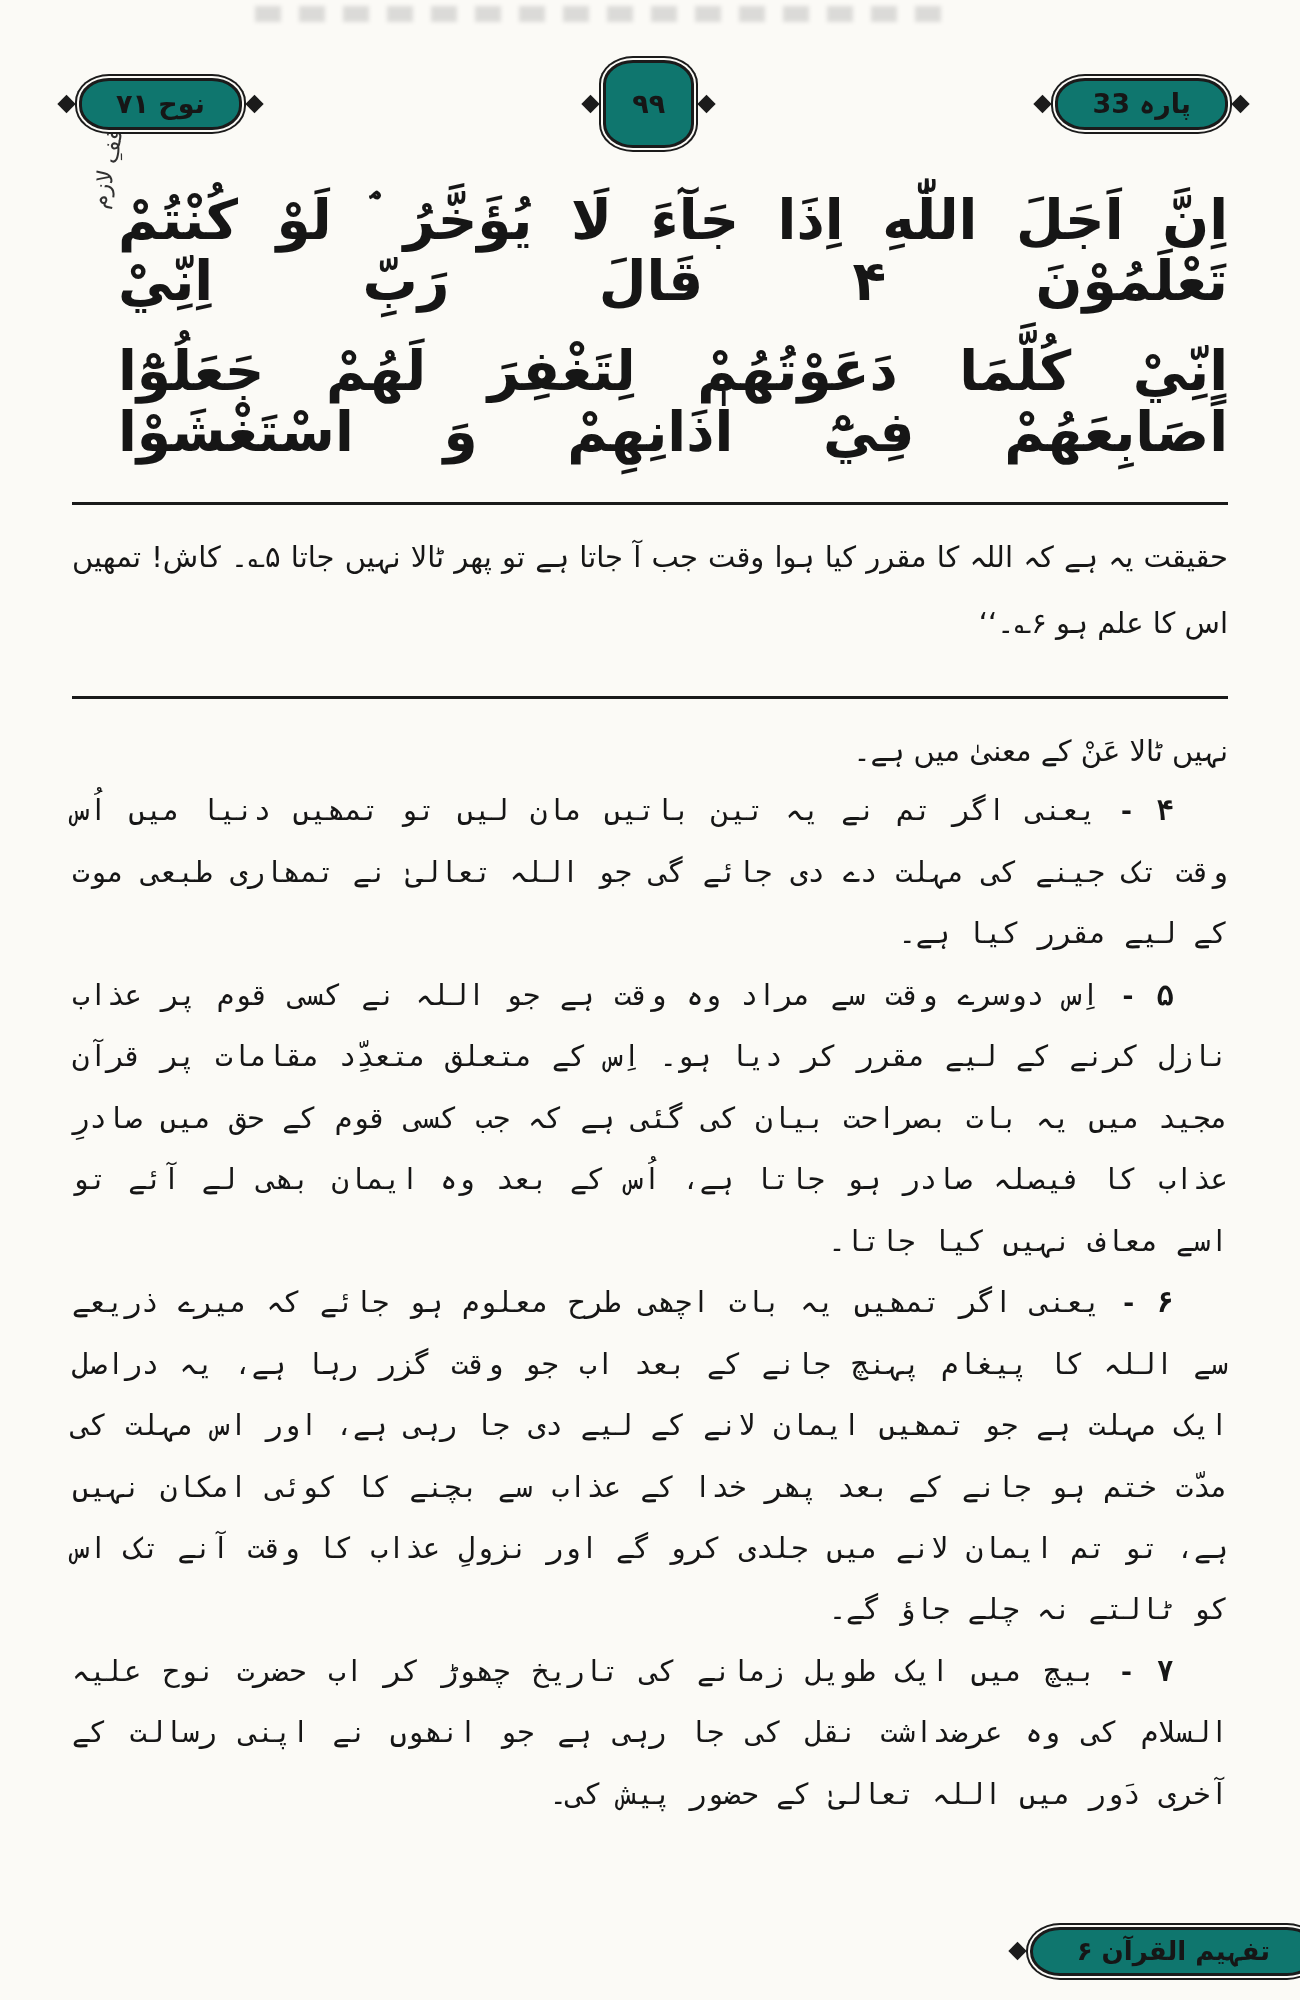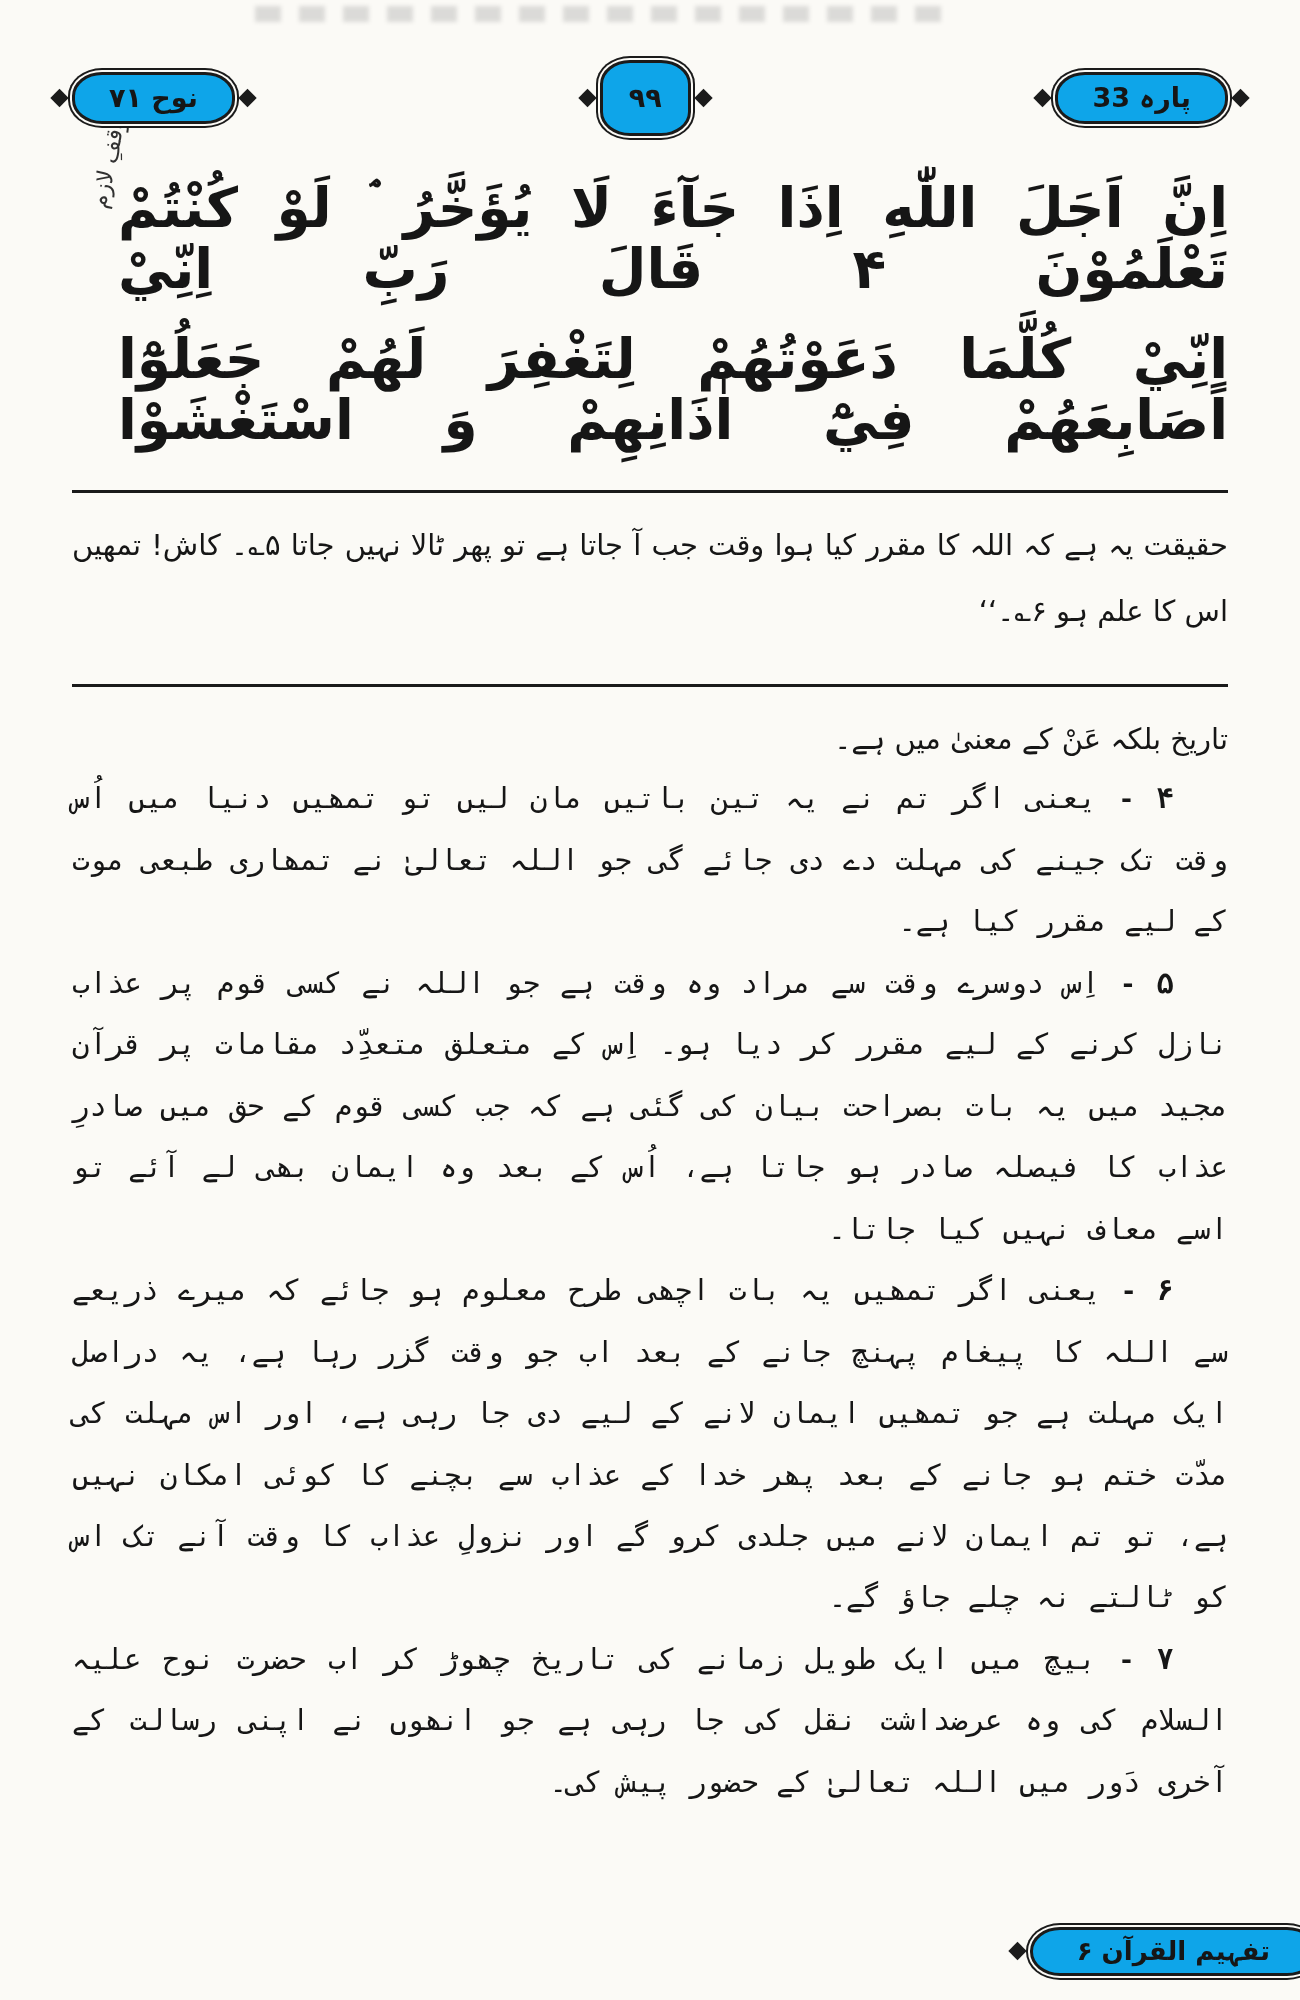--- a/index.html
+++ b/index.html
@@ -35,34 +35,35 @@
   .cartouche {
     position: relative;
     display: inline-block;
     border: 3px solid #1b1b1b;
     border-radius: 30px / 24px;
     box-shadow: 0 0 0 2px #fbfaf6, 0 0 0 4px #1b1b1b;
     padding: 7px 34px;
     font-size: 27px;
     font-weight: bold;
     line-height: 1.2;
-    background: #0ea5e9;
+    background: #0f766e;
     white-space: nowrap;
+    margin-left: 7px;
   }
   .cartouche::before, .cartouche::after {
     content: "";
     position: absolute;
     top: 50%;
     width: 13px; height: 13px;
     background: #1b1b1b;
     transform: translateY(-50%) rotate(45deg);
   }
   .cartouche::before { right: -22px; }
   .cartouche::after  { left: -22px; }
-  .cartouche.small { padding: 19px 26px; }
+  .cartouche.small { padding: 25px 26px; }
   
   .margin-note {
     position: absolute;
     top: 150px;
     left: 62px;
     font-size: 23px;
     transform: rotate(-78deg);
     transform-origin: center;
     opacity: .88;
     white-space: nowrap;
@@ -151,21 +152,21 @@
   <hr class="rule">
 
   <section class="translation">
     <p>حقیقت یہ ہے کہ اللہ کا مقرر کیا ہوا وقت جب آ جاتا ہے تو پھر ٹالا نہیں جاتا ۵؎۔ کاش! تمھیں اس کا علم ہو ۶؎۔‘‘</p>
   </section>
 
   <hr class="rule">
 
   <section class="footnotes">
     <p class="fn-continuation">
-      <span>تاریخ بلکہ عَنْ کے معنیٰ میں ہے۔</span>
+      <span>نہیں ٹالا عَنْ کے معنیٰ میں ہے۔</span>
     </p>
     <p class="fn">
       <span class="fn-num">۴ -</span>
       <span>یعنی اگر تم نے یہ تین باتیں مان لیں تو تمھیں دنیا میں اُس وقت تک جینے کی مہلت دے دی جائے گی جو اللہ تعالیٰ نے تمھاری طبعی موت کے لیے مقرر کیا ہے۔</span>
     </p>
     <p class="fn">
       <span class="fn-num">۵ -</span>
       <span>اِس دوسرے وقت سے مراد وہ وقت ہے جو اللہ نے کسی قوم پر عذاب نازل کرنے کے لیے مقرر کر دیا ہو۔ اِس کے متعلق متعدِّد مقامات پر قرآن مجید میں یہ بات بصراحت بیان کی گئی ہے کہ جب کسی قوم کے حق میں صادرِ عذاب کا فیصلہ صادر ہو جاتا ہے، اُس کے بعد وہ ایمان بھی لے آئے تو اسے معاف نہیں کیا جاتا۔</span>
     </p>
     <p class="fn">

